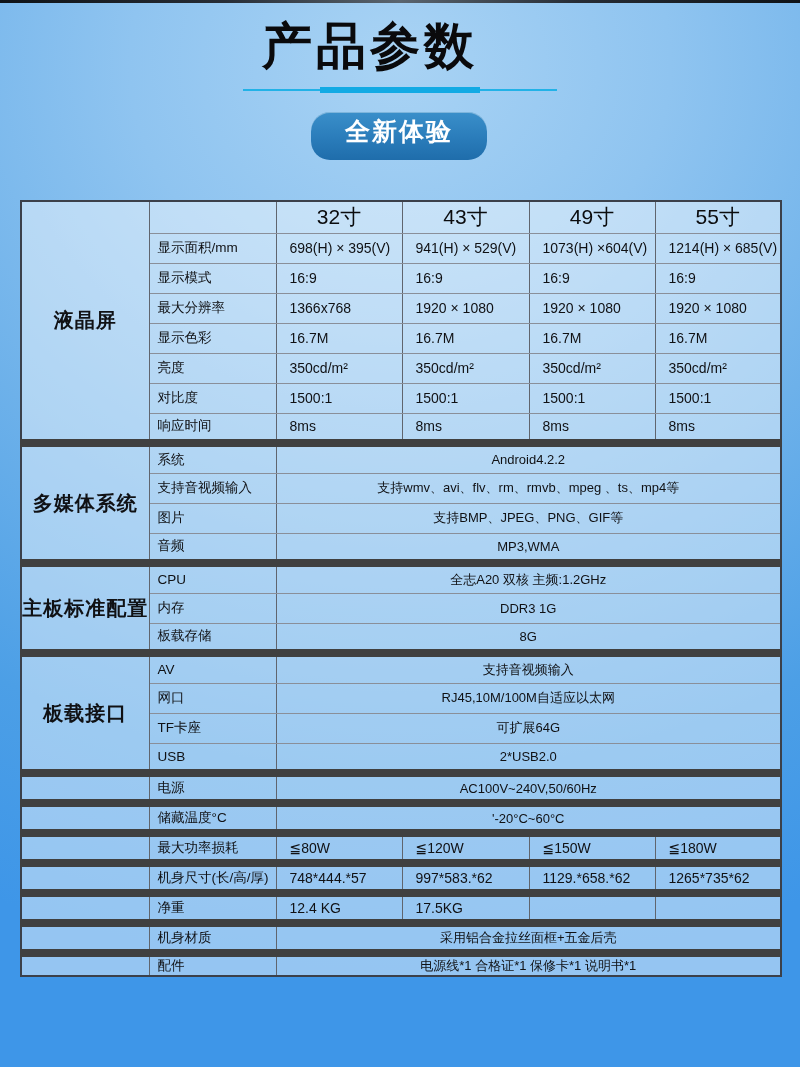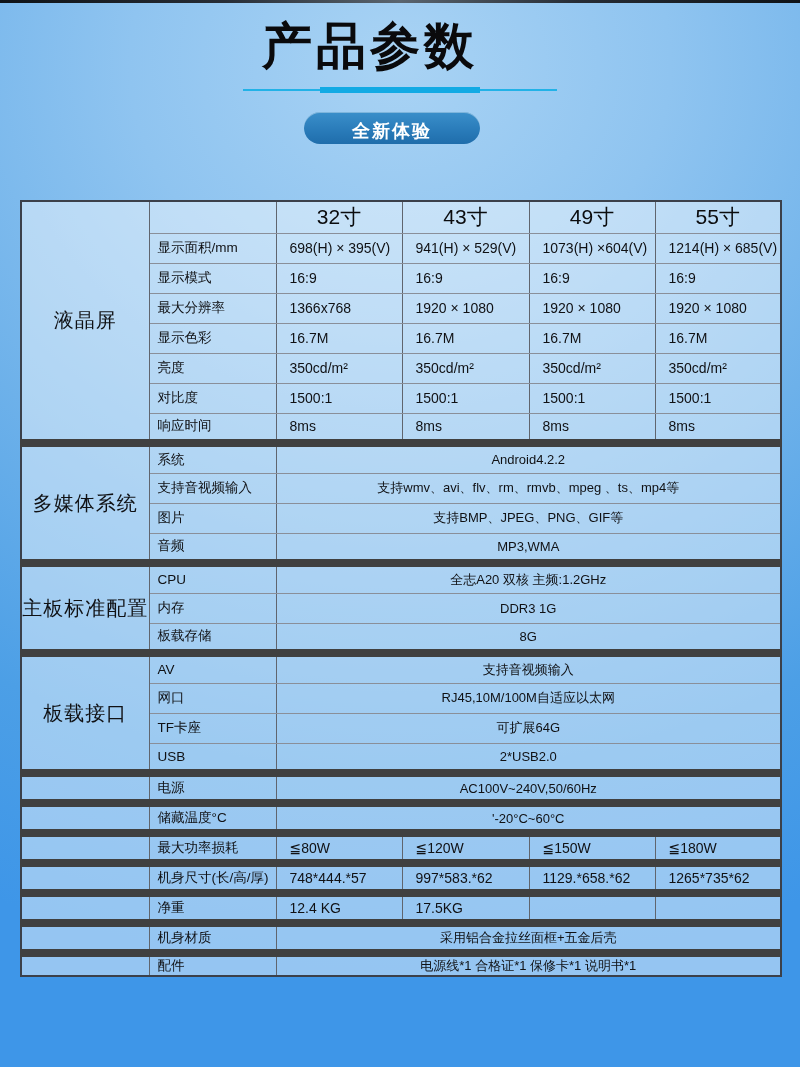--- a/index.html
+++ b/index.html
@@ -23,46 +23,46 @@
   }
   .divider {
     position:absolute; top:89px; left:243px; width:314px; height:2px;
     background:#22b2e7;
   }
   .divider-thick {
     position:absolute; left:77px; top:-2px; width:160px; height:6px;
     background:#12aae4;
   }
   .badge {
-    position:absolute; top:112px; left:304px; width:176px; height:32px;
+    position:absolute; top:112px; left:311px; width:176px; height:48px;
     border-radius:19px; text-align:center; line-height:38px;
     background:linear-gradient(180deg,#3a8fca 0%, #2a7cba 55%, #1f6dab 100%);
     box-shadow: inset 0 1px 0 rgba(255,255,255,0.35);
-    color:#ffffff; font-size:18px; font-weight:bold; letter-spacing:2px;
+    color:#ffffff; font-size:25px; font-weight:bold; letter-spacing:2px;
   }
 
   table.spec {
     position:absolute; left:20px; top:200px; width:760px;
     border-collapse:collapse; table-layout:fixed;
     background:rgba(255,255,255,0.45);
     border:2px solid #3b404a;
     color:#101114;
   }
   table.spec tr { height:30px; }
   table.spec tr.hdr { height:32px; }
   table.spec tr.tall { height:22px; }
   table.spec th, table.spec td {
     border:1px solid #60656e;
     border-top-color:#8a8f99;
     border-bottom-color:#8a8f99;
     vertical-align:middle;
     overflow:hidden; white-space:nowrap;
   }
   th.size-h { font-size:21px; font-weight:normal; text-align:center; color:#0b0c0e; }
-  td.group { font-size:20px; font-weight:normal; text-align:center; letter-spacing:1px; }
+  td.group { font-size:20px; font-weight:bold; text-align:center; letter-spacing:1px; }
   td.label { font-size:13.5px; font-weight:normal; padding-left:8px; text-align:left; }
   td.val   { font-size:14px; padding-left:13px; text-align:left; }
   td.merged{ font-size:13px; text-align:center; padding-left:0; }
   tr.sec th, tr.sec td { border-top:8px solid #404040; }
 </style>
 </head>
 <body>
 
 <div class="top-line"></div>
 

